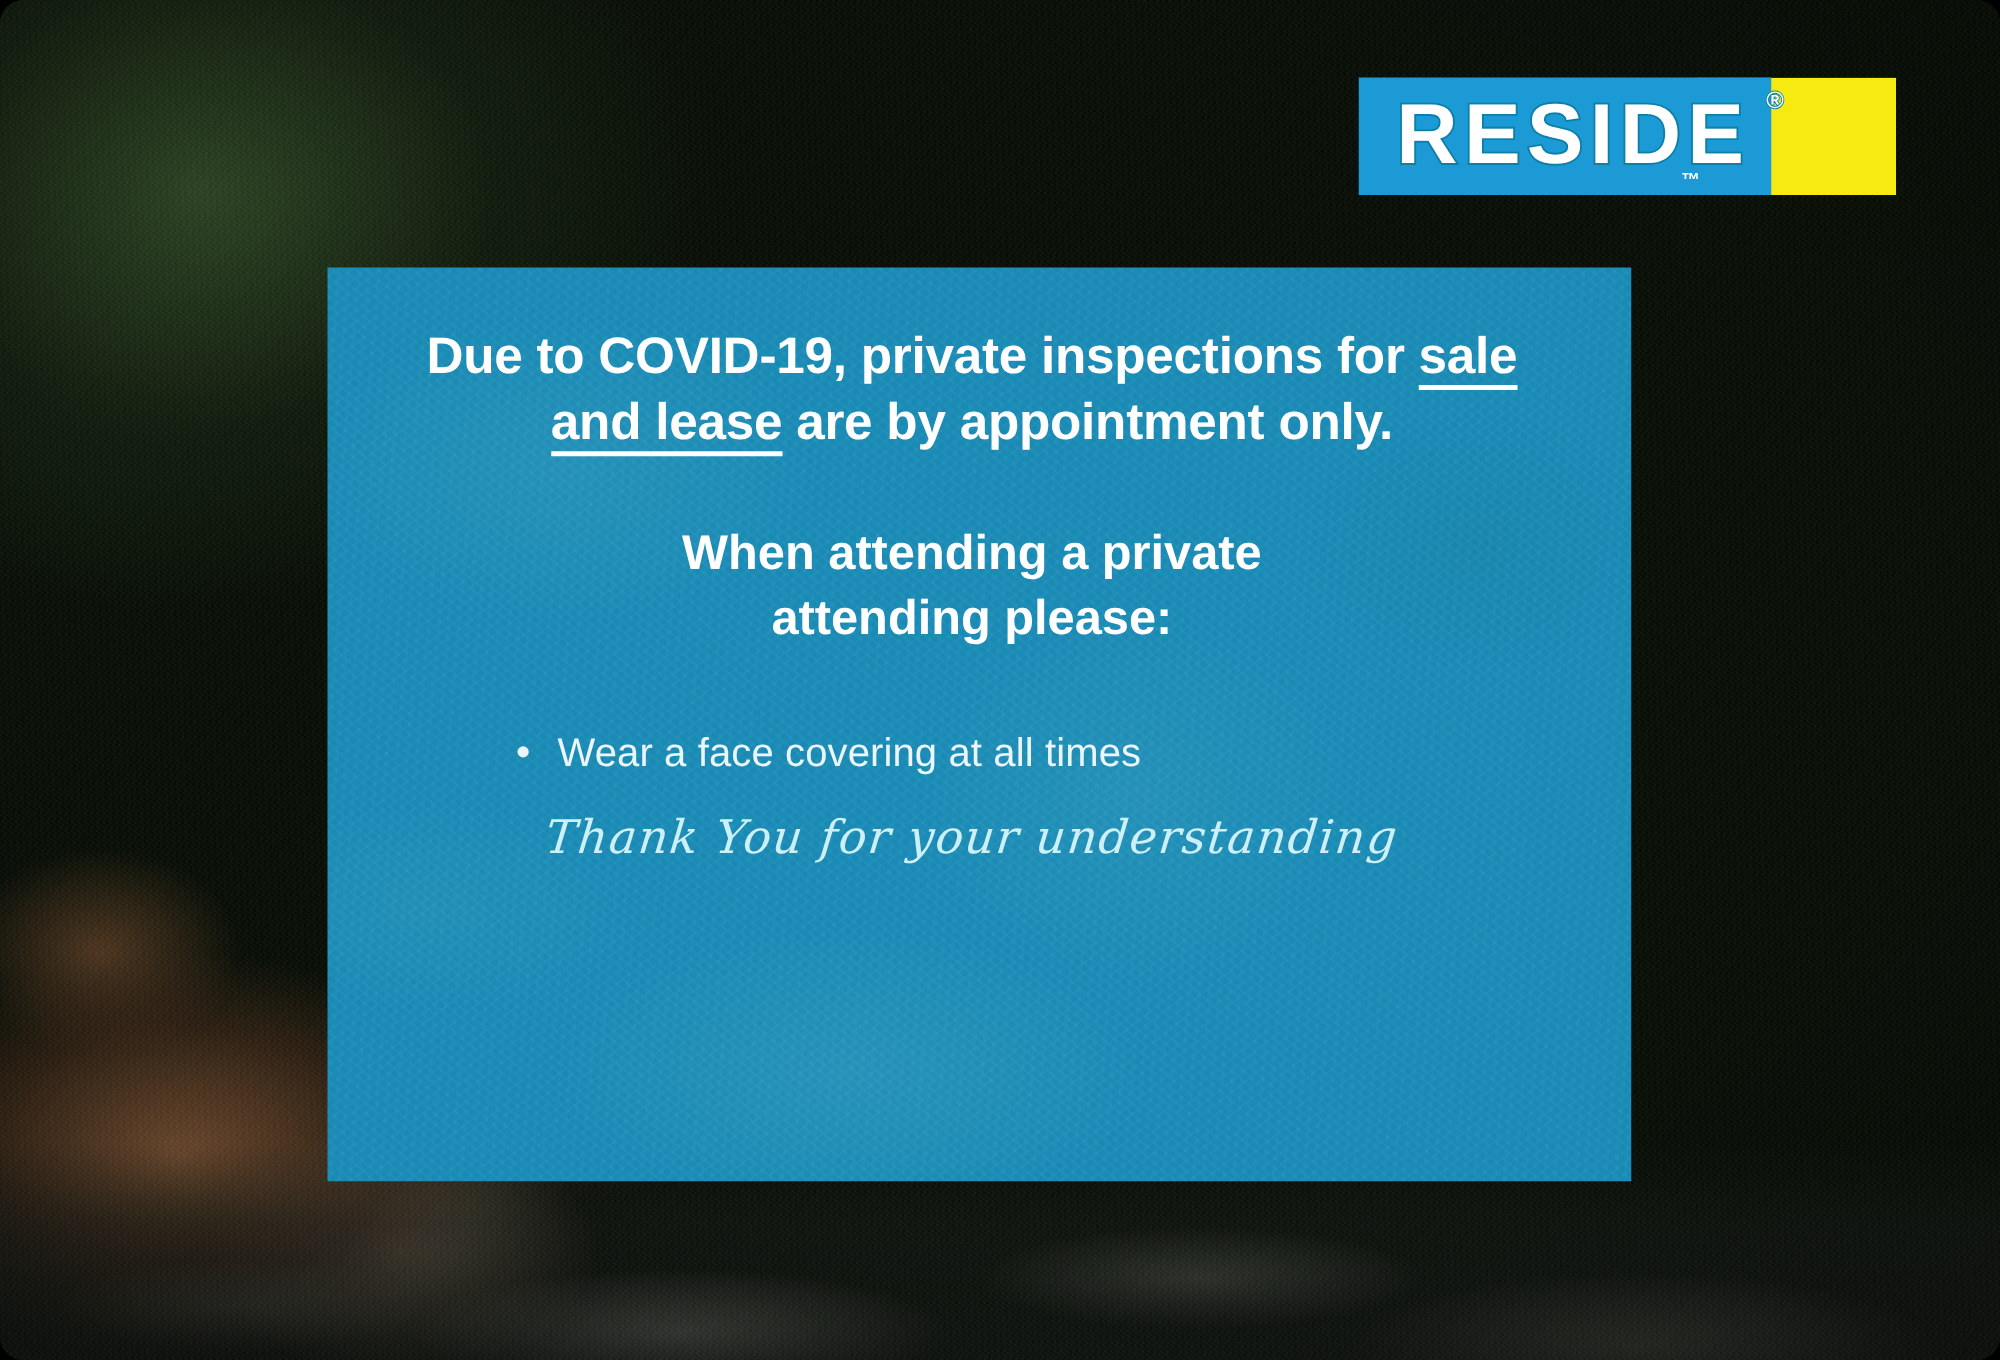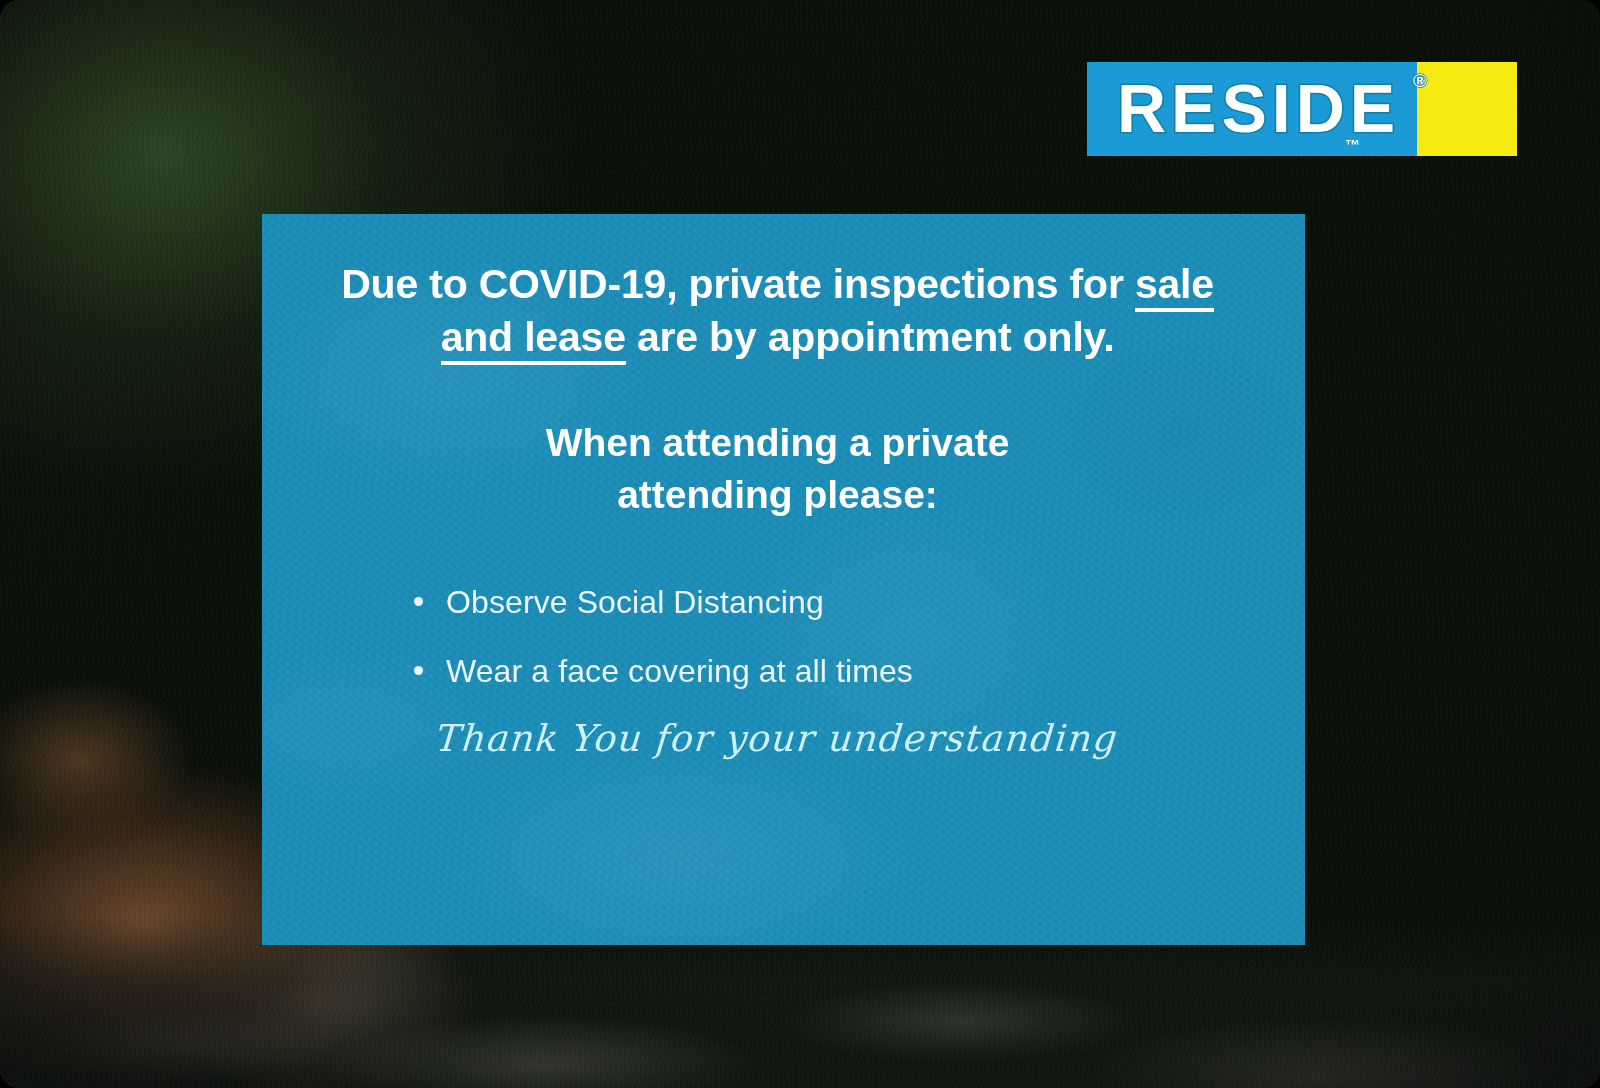--- a/index.html
+++ b/index.html
@@ -263,21 +263,20 @@
     <div class="panel-inner">
 
       <p class="headline">
         <span>Due to COVID-19, private inspections for</span>
         <u>sale and lease</u><span> are by appointment only.</span>
       </p>
 
       <p class="subhead">When attending a private attending please:</p>
 
       <ul class="bullets">
-        <li>Observe Social Distancing</li>
         <li>Wear a face covering at all times</li>
       </ul>
 
       <p class="signoff">Thank You for your understanding</p>
 
     </div>
   </div>
 
 </div>
 

